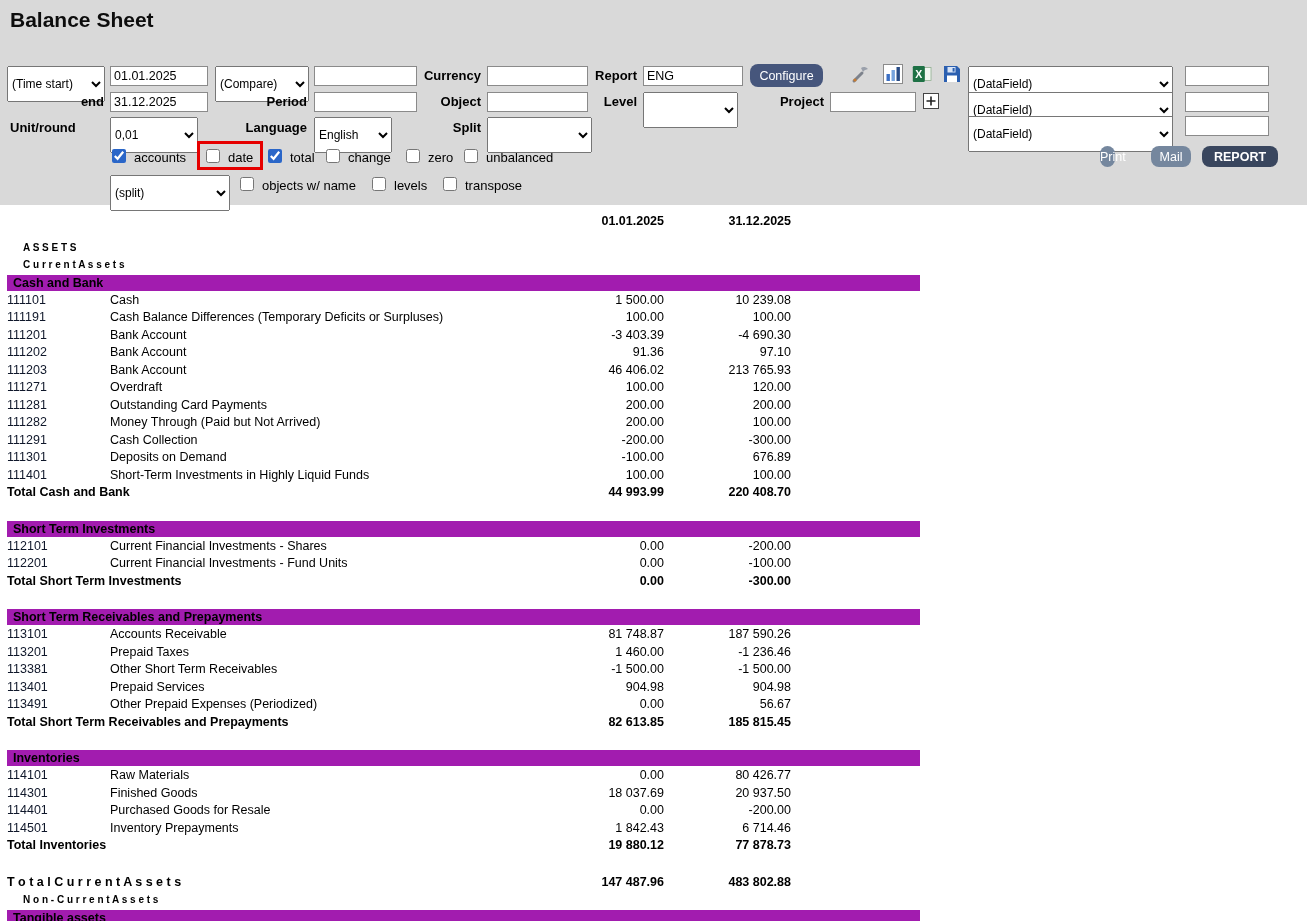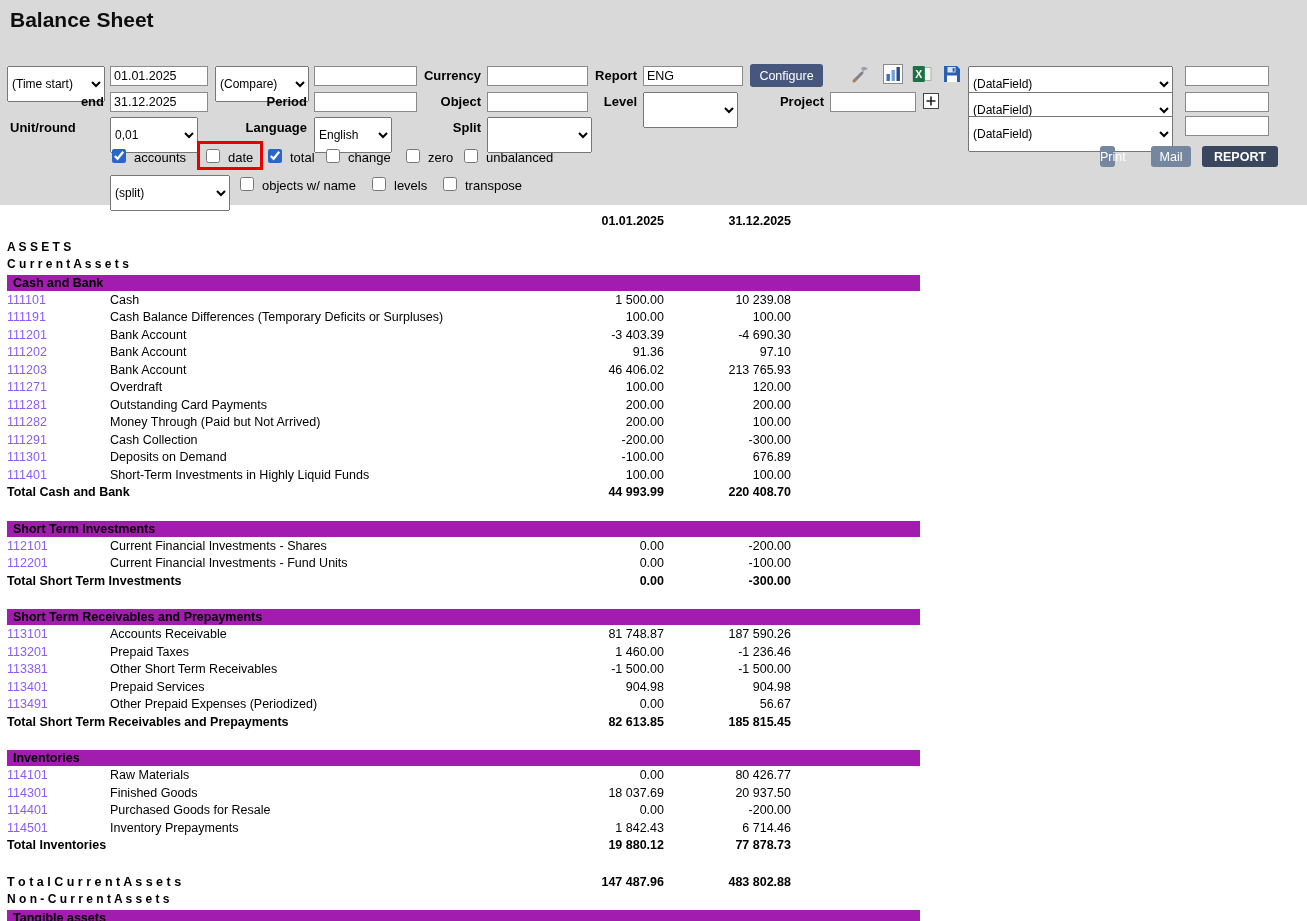--- a/index.html
+++ b/index.html
@@ -32,51 +32,51 @@
   .sel {
     position:absolute; height:36px; font-size:12px; font-family:inherit;
   }
   .cb {
     position:absolute; width:14px; height:14px; margin:0;
     accent-color:#2a66c8;
   }
   .cblbl { position:absolute; font-size:13px; white-space:nowrap; }
   .btn {
     position:absolute; border:none; color:#fff; font-size:12.5px;
-    border-radius:3px; cursor:pointer; font-family:inherit; padding:0;
+    border-radius:8px; cursor:pointer; font-family:inherit; padding:0;
   }
   .btn-configure { background:#46567c; }
   .btn-mid { background:#75879e; }
   .btn-dark { background:#39465e; font-weight:bold; }
   .icon { position:absolute; width:20px; height:20px; cursor:pointer; }
   .icon svg { width:100%; height:100%; display:block; }
   .plusbox { position:absolute; width:16px; height:16px; cursor:pointer; }
   .highlight-box {
     position:absolute; left:197px; top:141px; width:66px; height:29px;
     border:3px solid #e60000; pointer-events:none; z-index:5;
   }
   
   .report { padding:8px 0 0 7px; font-size:12.5px; }
   .rpt-row {
     display:grid;
     grid-template-columns:103px 354px 200px 127px 129px;
     line-height:17.5px; width:913px;
   }
   .rpt-row .num { text-align:right; white-space:nowrap; }
   .rpt-row.header { font-weight:bold; margin-bottom:8px; }
-  .rpt-heading { font-weight:bold; font-size:12px; line-height:17.5px; white-space:nowrap; }
+  .rpt-heading { font-weight:bold; font-size:10px; line-height:17.5px; white-space:nowrap;margin-left:16px; }
   .rpt-band {
     background:#a21caf; font-weight:bold; width:913px;
     height:16px; line-height:16px; margin:1px 0;padding-left:6px;
   }
   .rpt-section { margin-bottom:19px; }
   .rpt-row.total, .rpt-row.grand-total { font-weight:bold; }
   .rpt-row.grand-total { margin-top:17px; }
   .span2 { grid-column:1 / span 2; white-space:nowrap; }
-  .acct-link { color:#8b5cf6; text-decoration:none; cursor:pointer; }
+  .acct-link { color:#0f172a; text-decoration:none; cursor:pointer; }
   .account-name-cell { white-space:nowrap; overflow:hidden; }
 </style>
 </head>
 <body>
 
 <div class="toolbar">
   <h1 class="page-title">Balance Sheet</h1>
 
   <select class="sel" style="left:7px;top:66px;width:98px">
     <option>(Time start)</option>

